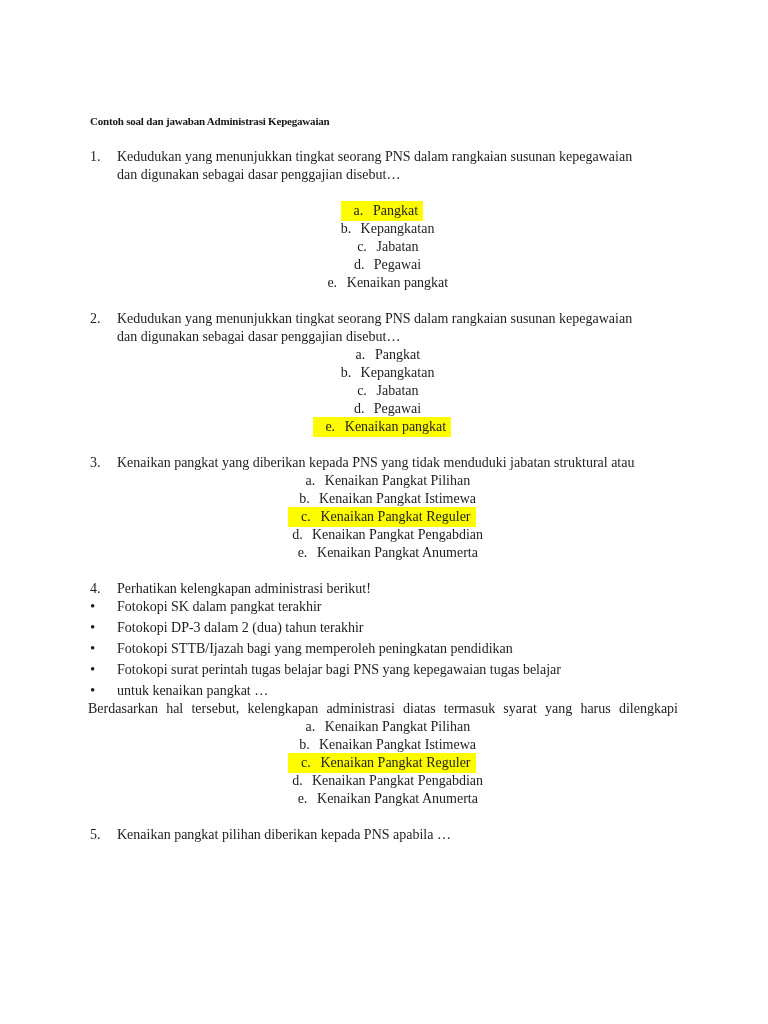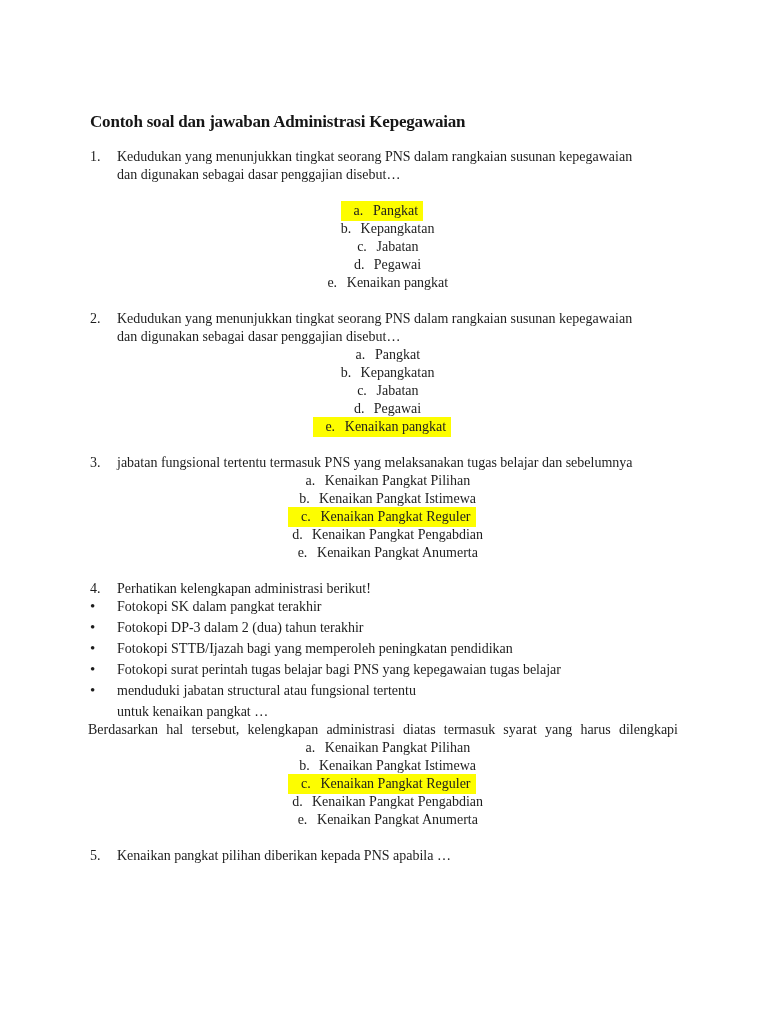--- a/index.html
+++ b/index.html
@@ -18,21 +18,21 @@
   }
   .page {
     box-sizing: border-box;
     width: 768px;
     padding: 111px 90px 0 88px;
   }
   .content {
     width: 590px;
   }
   .doc-title {
-    font-size: 17px;
+    font-size: 11px;
     line-height: 21px;
     font-weight: bold;
     letter-spacing: -0.2px;
     color: #161616;
     margin: 0 0 16px 2px;
   }
   .q { margin: 0; }
   .sp { height: 18px; }
 
   
@@ -141,21 +141,21 @@
       <div class="opt">
         <span class="opt-inner hl"><span class="opt-letter">e.</span><span class="opt-text">Kenaikan pangkat</span></span>
       </div>
     </section>
 
     <div class="sp"></div>
 
     <section class="q">
       <div class="stem">
         <span class="q-num">3.</span>
-        <span class="line">jabatan fungsional tertentu termasuk PNS yang melaksanakan tugas belajar dan sebelumnya</span>
+        <span class="line">Kenaikan pangkat yang diberikan kepada PNS yang tidak menduduki jabatan struktural atau</span>
       </div>
       <div class="opt">
         <span class="opt-inner"><span class="opt-letter">a.</span><span class="opt-text">Kenaikan Pangkat Pilihan</span></span>
       </div>
       <div class="opt">
         <span class="opt-inner"><span class="opt-letter">b.</span><span class="opt-text">Kenaikan Pangkat Istimewa</span></span>
       </div>
       <div class="opt">
         <span class="opt-inner hl"><span class="opt-letter">c.</span><span class="opt-text">Kenaikan Pangkat Reguler</span></span>
       </div>
@@ -185,21 +185,20 @@
       <div class="bullet-row">
         <span class="bullet-glyph">•</span>
         <span class="line">Fotokopi STTB/Ijazah bagi yang memperoleh peningkatan pendidikan</span>
       </div>
       <div class="bullet-row">
         <span class="bullet-glyph">•</span>
         <span class="line">Fotokopi surat perintah tugas belajar bagi PNS yang kepegawaian tugas belajar</span>
       </div>
       <div class="bullet-row">
         <span class="bullet-glyph">•</span>
-        <span class="line">menduduki jabatan structural atau fungsional tertentu</span>
       </div>
       <div class="closing">
         <span class="line indent">untuk kenaikan pangkat …</span>
         <span class="line jfull">Berdasarkan hal tersebut, kelengkapan administrasi diatas termasuk syarat yang harus dilengkapi</span>
       </div>
       <div class="opt">
         <span class="opt-inner"><span class="opt-letter">a.</span><span class="opt-text">Kenaikan Pangkat Pilihan</span></span>
       </div>
       <div class="opt">
         <span class="opt-inner"><span class="opt-letter">b.</span><span class="opt-text">Kenaikan Pangkat Istimewa</span></span>

